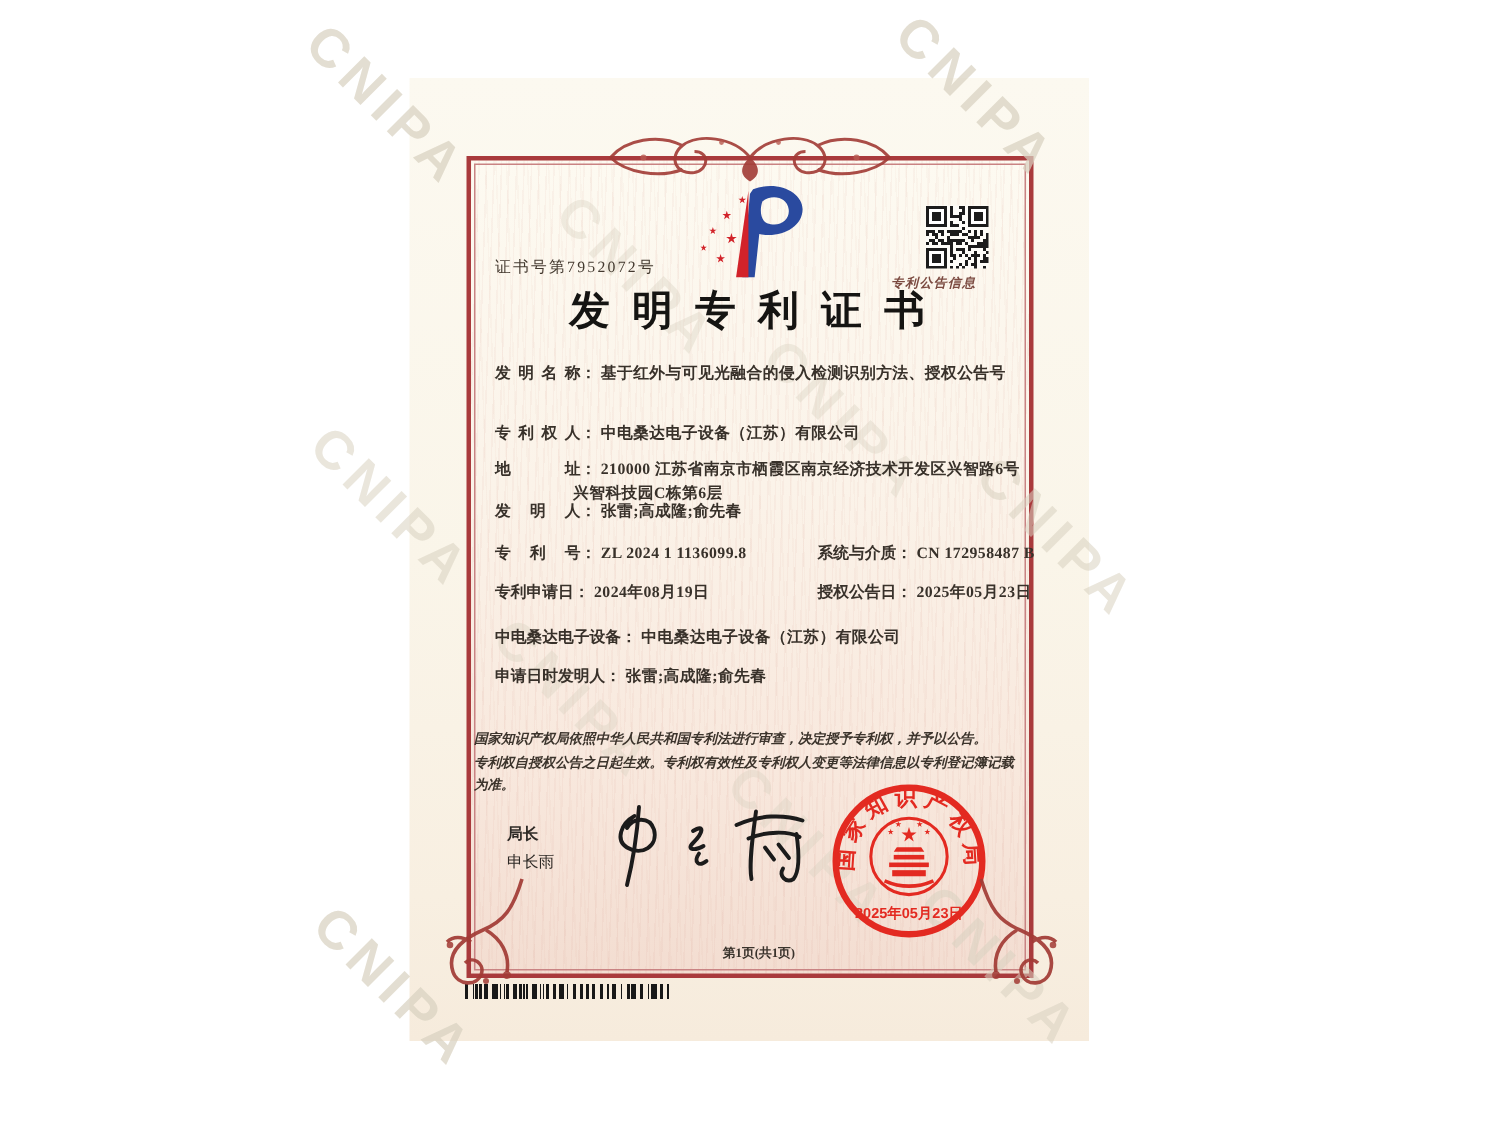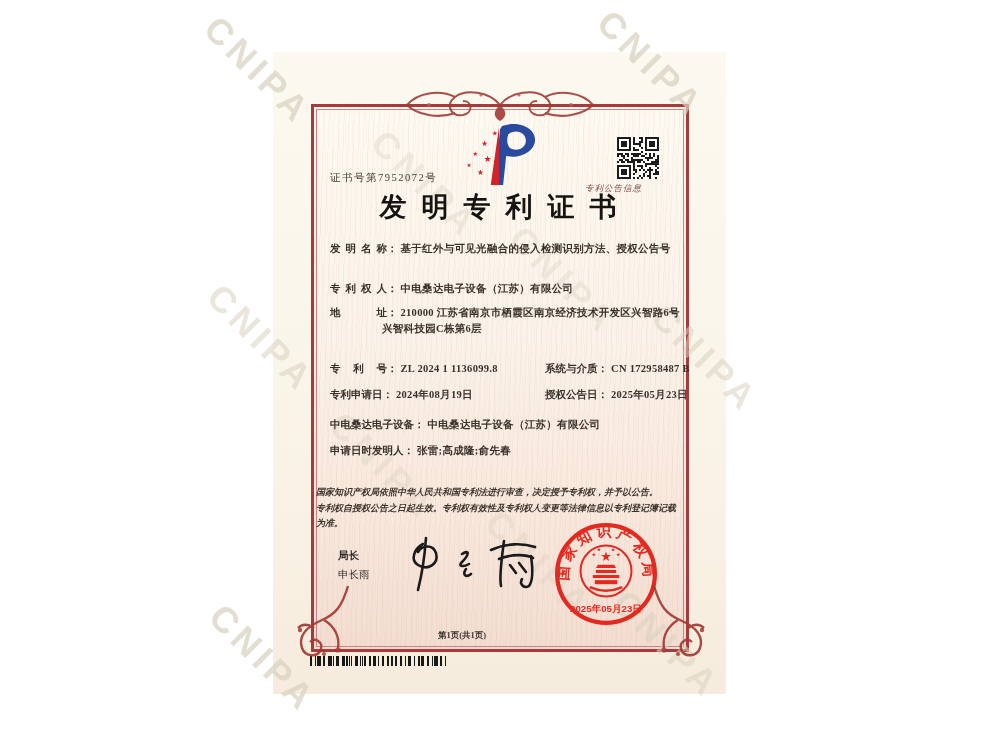--- a/index.html
+++ b/index.html
@@ -28,22 +28,22 @@
   .orn-top{position:absolute;left:393px;top:85px;z-index:4;}
   .corner{position:absolute;z-index:4;}
   .corner.bl{left:294px;top:584px;}
   .corner.br{left:650px;top:584px;transform:scaleX(-1);}
   
   .cert-no{position:absolute;left:330px;top:129px;font-size:10.5px;font-weight:400;
            letter-spacing:1.5px;color:#43392f;margin-top:42px;}
   .logo{position:absolute;left:452px;top:123px;}
   .qr{position:absolute;left:617px;top:137px;width:42px;height:42px;background:#fdfcf8;}
   .qr svg{display:block;width:42px;height:42px;shape-rendering:crispEdges;}
-  .qr-caption{position:absolute;left:585px;top:183px;width:80px;text-align:left;
-              font-size:8.5px;font-style:italic;font-weight:400;color:#7b4a40;letter-spacing:1px;}
+  .qr-caption{position:absolute;left:571px;top:183px;width:80px;text-align:right;
+              font-size:8.5px;font-style:italic;font-weight:700;color:#7b4a40;letter-spacing:1px;}
   .title{position:absolute;left:312px;top:189px;width:372px;text-align:center;
          font-size:27px;font-weight:bold;color:#151412;letter-spacing:15px;padding-left:15px;
          box-sizing:border-box;}
   
   .row{position:absolute;left:330px;width:346px;font-size:10.5px;font-weight:600;
        color:#38312a;white-space:nowrap;}
   .flabel{display:inline-block;width:57px;text-align:justify;text-align-last:justify;
           vertical-align:top;}
   .flabel.wide{width:auto;text-align:left;text-align-last:left;}
   .colon{display:inline-block;margin-right:3px;}
@@ -57,21 +57,21 @@
              font-size:9px;font-style:italic;font-weight:600;color:#3c342c;line-height:15.5px;}
   
   .sig-title{position:absolute;left:338px;top:549px;font-size:10.5px;font-weight:bold;
              color:#2e2a26;font-family:"Liberation Sans","DejaVu Sans",sans-serif;}
   .sig-name{position:absolute;left:338px;top:568px;font-size:10.5px;font-weight:normal;
             color:#2e2a26;font-family:"Liberation Sans","DejaVu Sans",sans-serif;}
   .signature{position:absolute;left:396px;top:532px;}
   .seal{position:absolute;left:550px;top:518px;opacity:.96;}
   
   .page-info{position:absolute;left:312px;top:630px;width:300px;text-align:center;
-             font-size:8.5px;font-weight:600;color:#3a332c;}
+             font-size:8.5px;font-weight:600;color:#3a332c;padding-left:44px;}
   .barcode{position:absolute;left:310px;top:656px;width:136px;height:10px;z-index:3;
            background-image:
              repeating-linear-gradient(90deg,#181818 0 2px,rgba(0,0,0,0) 2px 5px,#181818 5px 6px,rgba(0,0,0,0) 6px 9px),
              repeating-linear-gradient(90deg,#181818 0 1px,rgba(0,0,0,0) 1px 7px,#181818 7px 9px,rgba(0,0,0,0) 9px 13px);}
 </style>
 </head>
 <body>
 
 <div class="canvas">
 
@@ -302,20 +302,23 @@
     <div class="row r1">
       <span class="flabel">发明名称</span><span class="colon">：</span><span class="fvalue">基于红外与可见光融合的侵入检测识别方法、授权公告号</span>
     </div>
     <div class="row r2">
       <span class="flabel">专利权人</span><span class="colon">：</span><span class="fvalue">中电桑达电子设备（江苏）有限公司</span>
     </div>
     <div class="row r3">
       <span class="flabel">地址</span><span class="colon">：</span><span class="fvalue">210000 江苏省南京市栖霞区南京经济技术开发区兴智路6号</span>
       <div class="addr2 fvalue">兴智科技园C栋第6层</div>
     </div>
+    <div class="row r4">
+      <span class="flabel">发明人</span><span class="colon">：</span><span class="fvalue">张雷;高成隆;俞先春</span>
+    </div>
     <div class="row r5">
       <span class="flabel">专利号</span><span class="colon">：</span><span class="fvalue">ZL 2024 1 1136099.8</span>
       <span class="col2">
         <span>系统与介质</span><span class="colon">：</span><span class="fvalue">CN 172958487 B</span>
       </span>
     </div>
     <div class="row r6">
       <span class="flabel wide">专利申请日</span><span class="colon">：</span><span class="fvalue">2024年08月19日</span>
       <span class="col2">
         <span>授权公告日</span><span class="colon">：</span><span class="fvalue">2025年05月23日</span>

